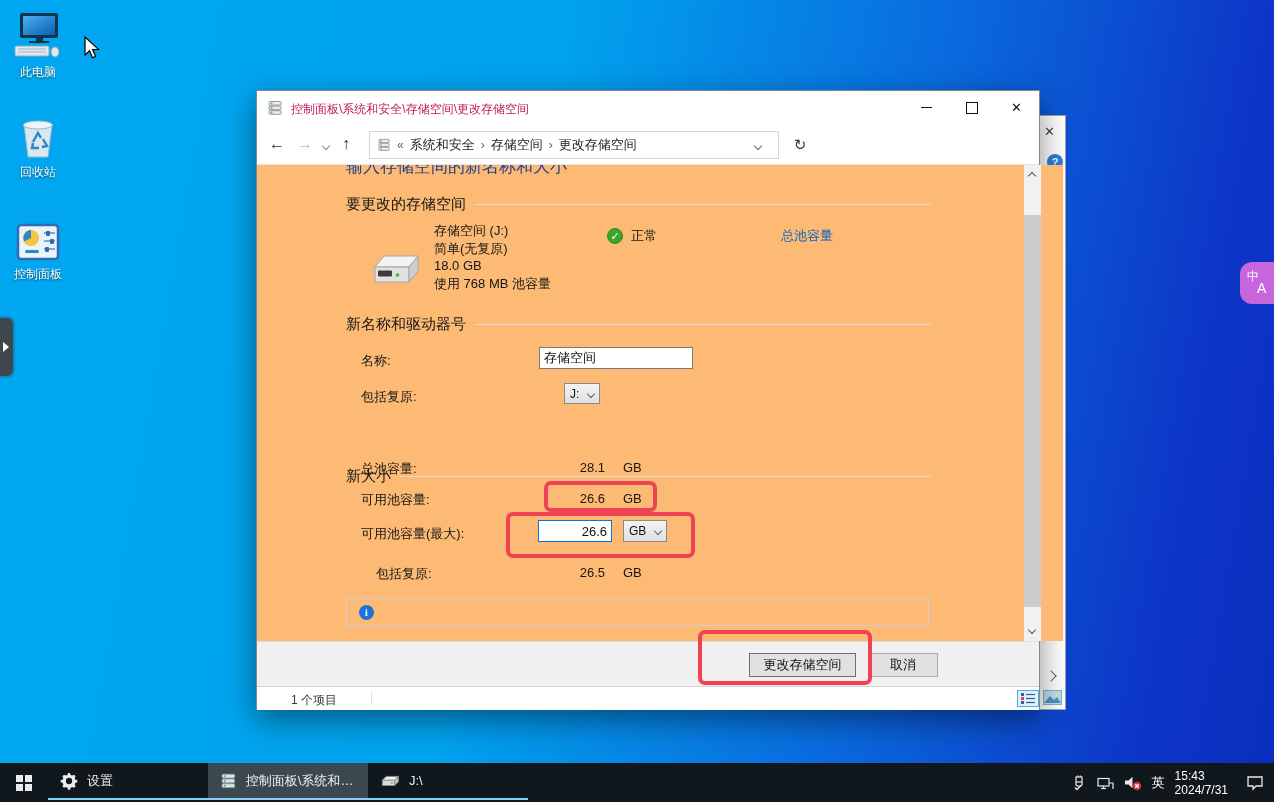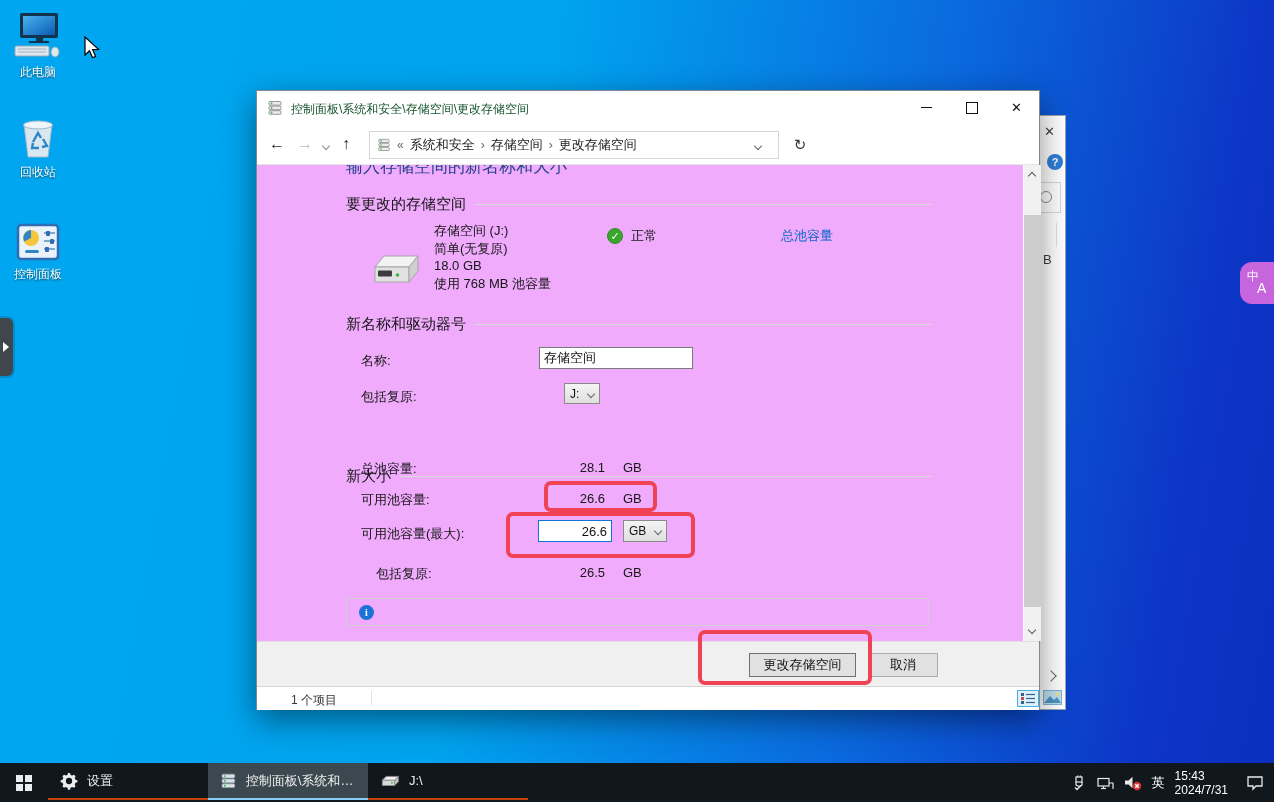--- a/index.html
+++ b/index.html
@@ -12,21 +12,21 @@
   .dicon{position:absolute;left:0;width:76px;text-align:center;cursor:default;}
   .dicon .ic{display:block;margin:0 auto;}
   .dicon .lbl{display:block;margin-top:2px;font-size:12px;color:#fff;text-shadow:0 1px 2px rgba(0,0,0,.65);}
   
   .flyout{position:absolute;left:0;top:318px;width:13px;height:58px;background:#3f474d;border-radius:0 6px 6px 0;box-shadow:0 0 0 2px rgba(8,64,96,.25);}
   .flyout .tri{position:absolute;left:3px;top:24px;width:0;height:0;border-left:6px solid #fff;border-top:5px solid transparent;border-bottom:5px solid transparent;}
   
   .win{position:absolute;left:256px;top:90px;width:784px;height:620px;background:#fff;border:1px solid #7e8a92;box-shadow:0 10px 30px rgba(0,0,0,.45);z-index:5;box-sizing:border-box;}
   .titlebar{position:absolute;left:0;top:0;width:100%;height:34px;background:#fff;}
   .titlebar .appico{position:absolute;left:10px;top:9px;}
-  .titlebar .ttl{position:absolute;left:34px;top:10px;font-size:12px;color:#14532d;white-space:nowrap;}
+  .titlebar .ttl{position:absolute;left:34px;top:10px;font-size:12px;color:#be185d;white-space:nowrap;}
   .wbtn{position:absolute;top:0;width:45px;height:33px;display:flex;align-items:center;justify-content:center;}
   .wbtn.min{right:90px;} .wbtn.max{right:45px;} .wbtn.cls{right:0;}
   .glyph-min{width:11px;height:1px;background:#111;}
   .glyph-max{width:10px;height:10px;border:1px solid #111;}
   .glyph-cls{font-size:13px;color:#111;line-height:1;}
   
   .navbar{position:absolute;left:0;top:34px;width:100%;height:40px;background:#fff;border-bottom:1px solid #e6e6e6;box-sizing:border-box;}
   .naico{position:absolute;top:9px;font-size:16px;line-height:20px;}
   .addr{position:absolute;left:112px;top:6px;width:410px;height:28px;border:1px solid #d6d6d6;box-sizing:border-box;display:flex;align-items:center;gap:6px;padding:0 26px 0 7px;font-size:13px;color:#222;white-space:nowrap;overflow:hidden;}
   .addr .sep{color:#666;font-size:12px;}
@@ -34,21 +34,21 @@
   .refresh{position:absolute;left:528px;top:6px;width:30px;height:28px;display:flex;align-items:center;justify-content:center;font-size:15px;color:#3a3a3a;}
   .search{position:absolute;left:566px;top:6px;width:210px;height:28px;border:1px solid #d6d6d6;box-sizing:border-box;}
   .search input{position:absolute;left:0;top:0;width:180px;height:26px;border:none;outline:none;padding:0 0 0 8px;font-size:13px;color:#333;font-family:inherit;background:transparent;}
   .search input::placeholder{color:#8a8a8a;opacity:1;}
   .search svg{position:absolute;right:8px;top:7px;}
   .chev{display:inline-block;width:7px;height:7px;border-right:1.5px solid #666;border-bottom:1.5px solid #666;transform:rotate(45deg);}
   .chev.sm{width:5px;height:5px;}
   .chev.up{transform:rotate(-135deg);}
   .chev.right{transform:rotate(-45deg);}
   
-  .content{position:absolute;left:0;top:74px;width:766px;height:476px;background:#f0abfc;overflow:hidden;}
+  .content{position:absolute;left:0;top:74px;width:766px;height:476px;background:#fdba74;overflow:hidden;padding-left:40px;}
   .clip-head{position:absolute;left:89px;top:0;height:14px;width:420px;overflow:hidden;}
   .clip-head span{display:block;font-size:17px;color:#26418f;transform:translateY(-10px);}
   .grphdr{position:absolute;left:89px;width:585px;display:flex;align-items:center;gap:9px;}
   .grphdr .t{font-size:15px;color:#161616;white-space:nowrap;}
   .grphdr .line{flex:1;height:1px;background:#dcdcdc;}
   .flabel{position:absolute;font-size:13px;color:#161616;white-space:nowrap;}
   .space-info{position:absolute;left:177px;top:57px;font-size:13px;color:#161616;line-height:17.5px;}
   .status{position:absolute;left:350px;top:62px;display:flex;align-items:center;gap:8px;font-size:13px;color:#161616;}
   .okball{width:16px;height:16px;border-radius:50%;background:#3aa62e;border:1px solid #2c8c22;color:#fff;font-size:11px;font-weight:bold;display:flex;align-items:center;justify-content:center;box-sizing:border-box;}
   .link{position:absolute;left:524px;top:62px;font-size:13px;color:#0663c7;cursor:pointer;}
@@ -83,21 +83,21 @@
   .bgwin .pic{position:absolute;left:12px;top:574px;}
   
   .anno{position:absolute;border:4px solid #ef4355;border-radius:7px;box-sizing:border-box;z-index:50;}
   
   .imebubble{position:absolute;right:0;top:262px;width:34px;height:42px;background:#c766dc;border-radius:12px 0 0 12px;z-index:3;color:#fff;}
   .imebubble .z{position:absolute;left:7px;top:6px;font-size:12px;}
   .imebubble .a{position:absolute;left:17px;top:18px;font-size:14px;}
   
   .taskbar{position:absolute;left:0;bottom:0;width:1274px;height:39px;background:#10171d;z-index:40;}
   .tb-item{position:absolute;top:0;height:37px;display:flex;align-items:center;gap:9px;padding:0 12px;box-sizing:border-box;color:#f0f0f0;font-size:13px;border-bottom:2px solid transparent;}
-  .tb-item.open{border-bottom:2px solid #c2410c;}
+  .tb-item.open{border-bottom:2px solid #7dd3fc;}
   .tb-item.active{background:#3c4850;border-bottom:2px solid #85cdf5;}
   .start{position:absolute;left:0;top:0;width:48px;height:39px;display:flex;align-items:center;justify-content:center;}
   .winlogo{display:grid;grid-template-columns:7px 7px;grid-template-rows:7px 7px;gap:2px;}
   .winlogo i{background:#e8edf0;display:block;}
   .tray{position:absolute;right:0;top:0;height:39px;display:flex;align-items:center;gap:10px;padding-right:10px;color:#fff;}
   .tray .ime{font-size:13px;}
   .clock{font-size:12px;line-height:14px;}
   .tb-label{white-space:nowrap;overflow:hidden;text-overflow:ellipsis;max-width:112px;}
   
   .cursor{position:absolute;left:84px;top:36px;z-index:100;}

